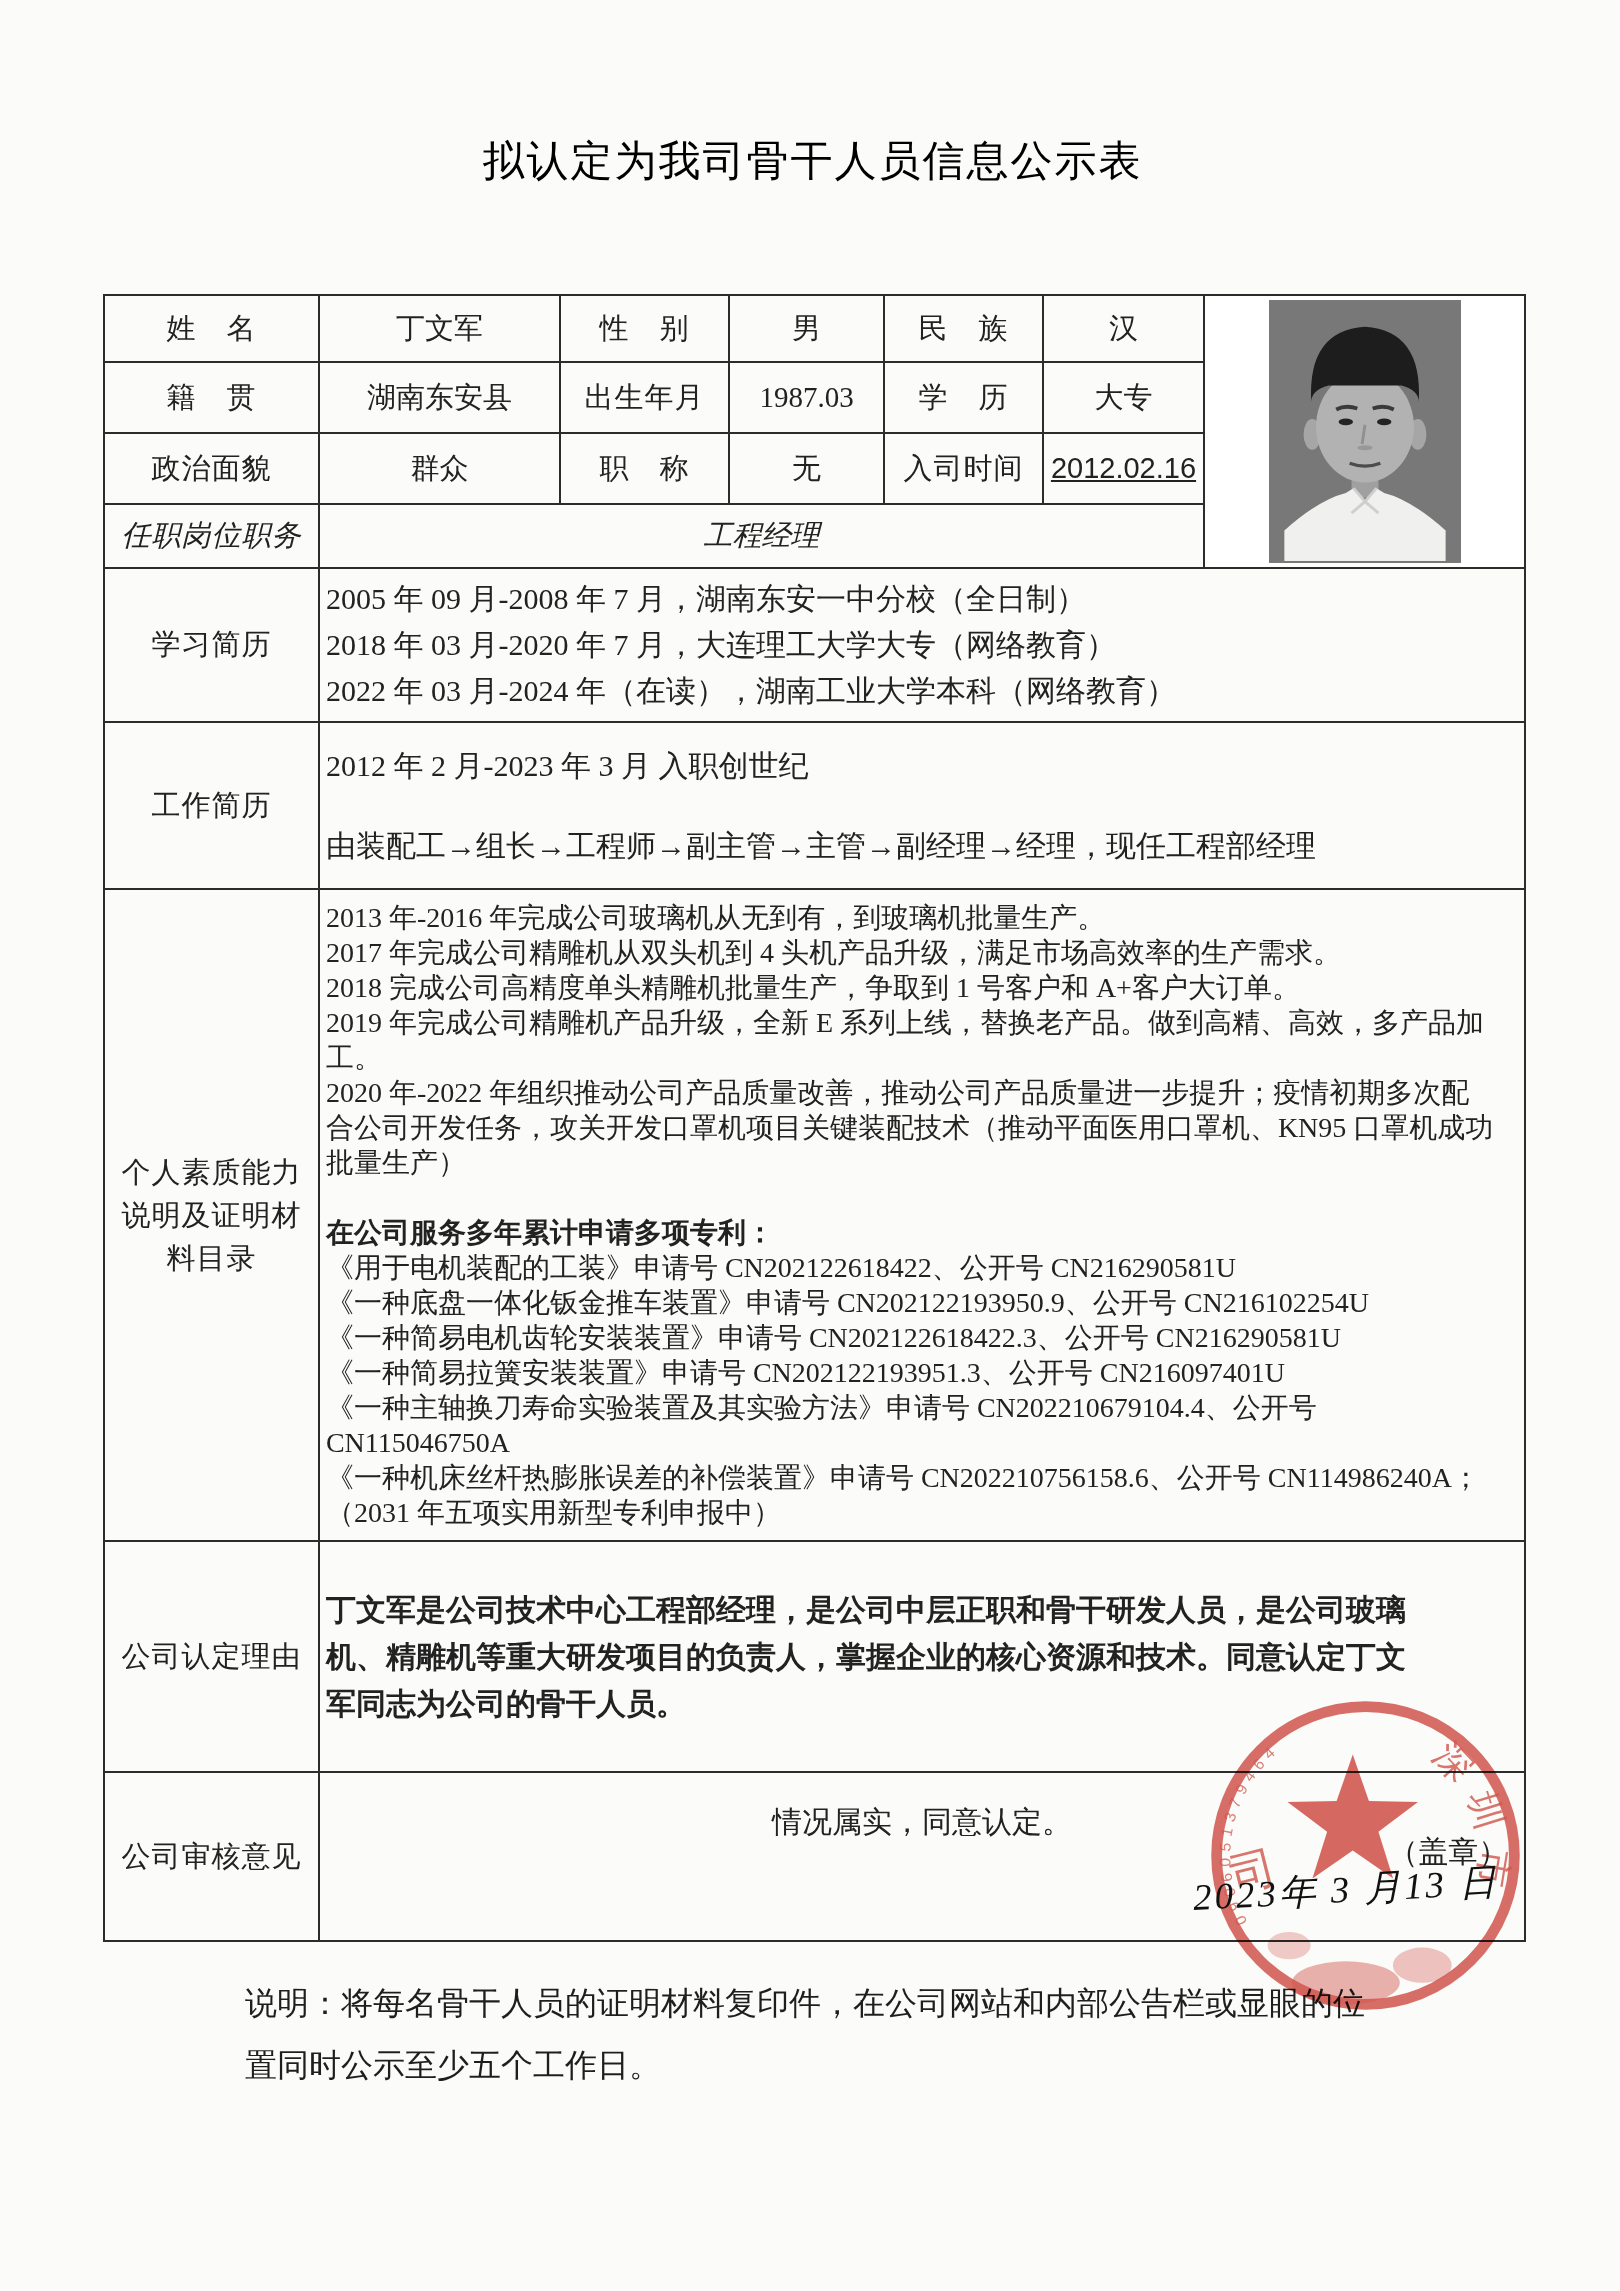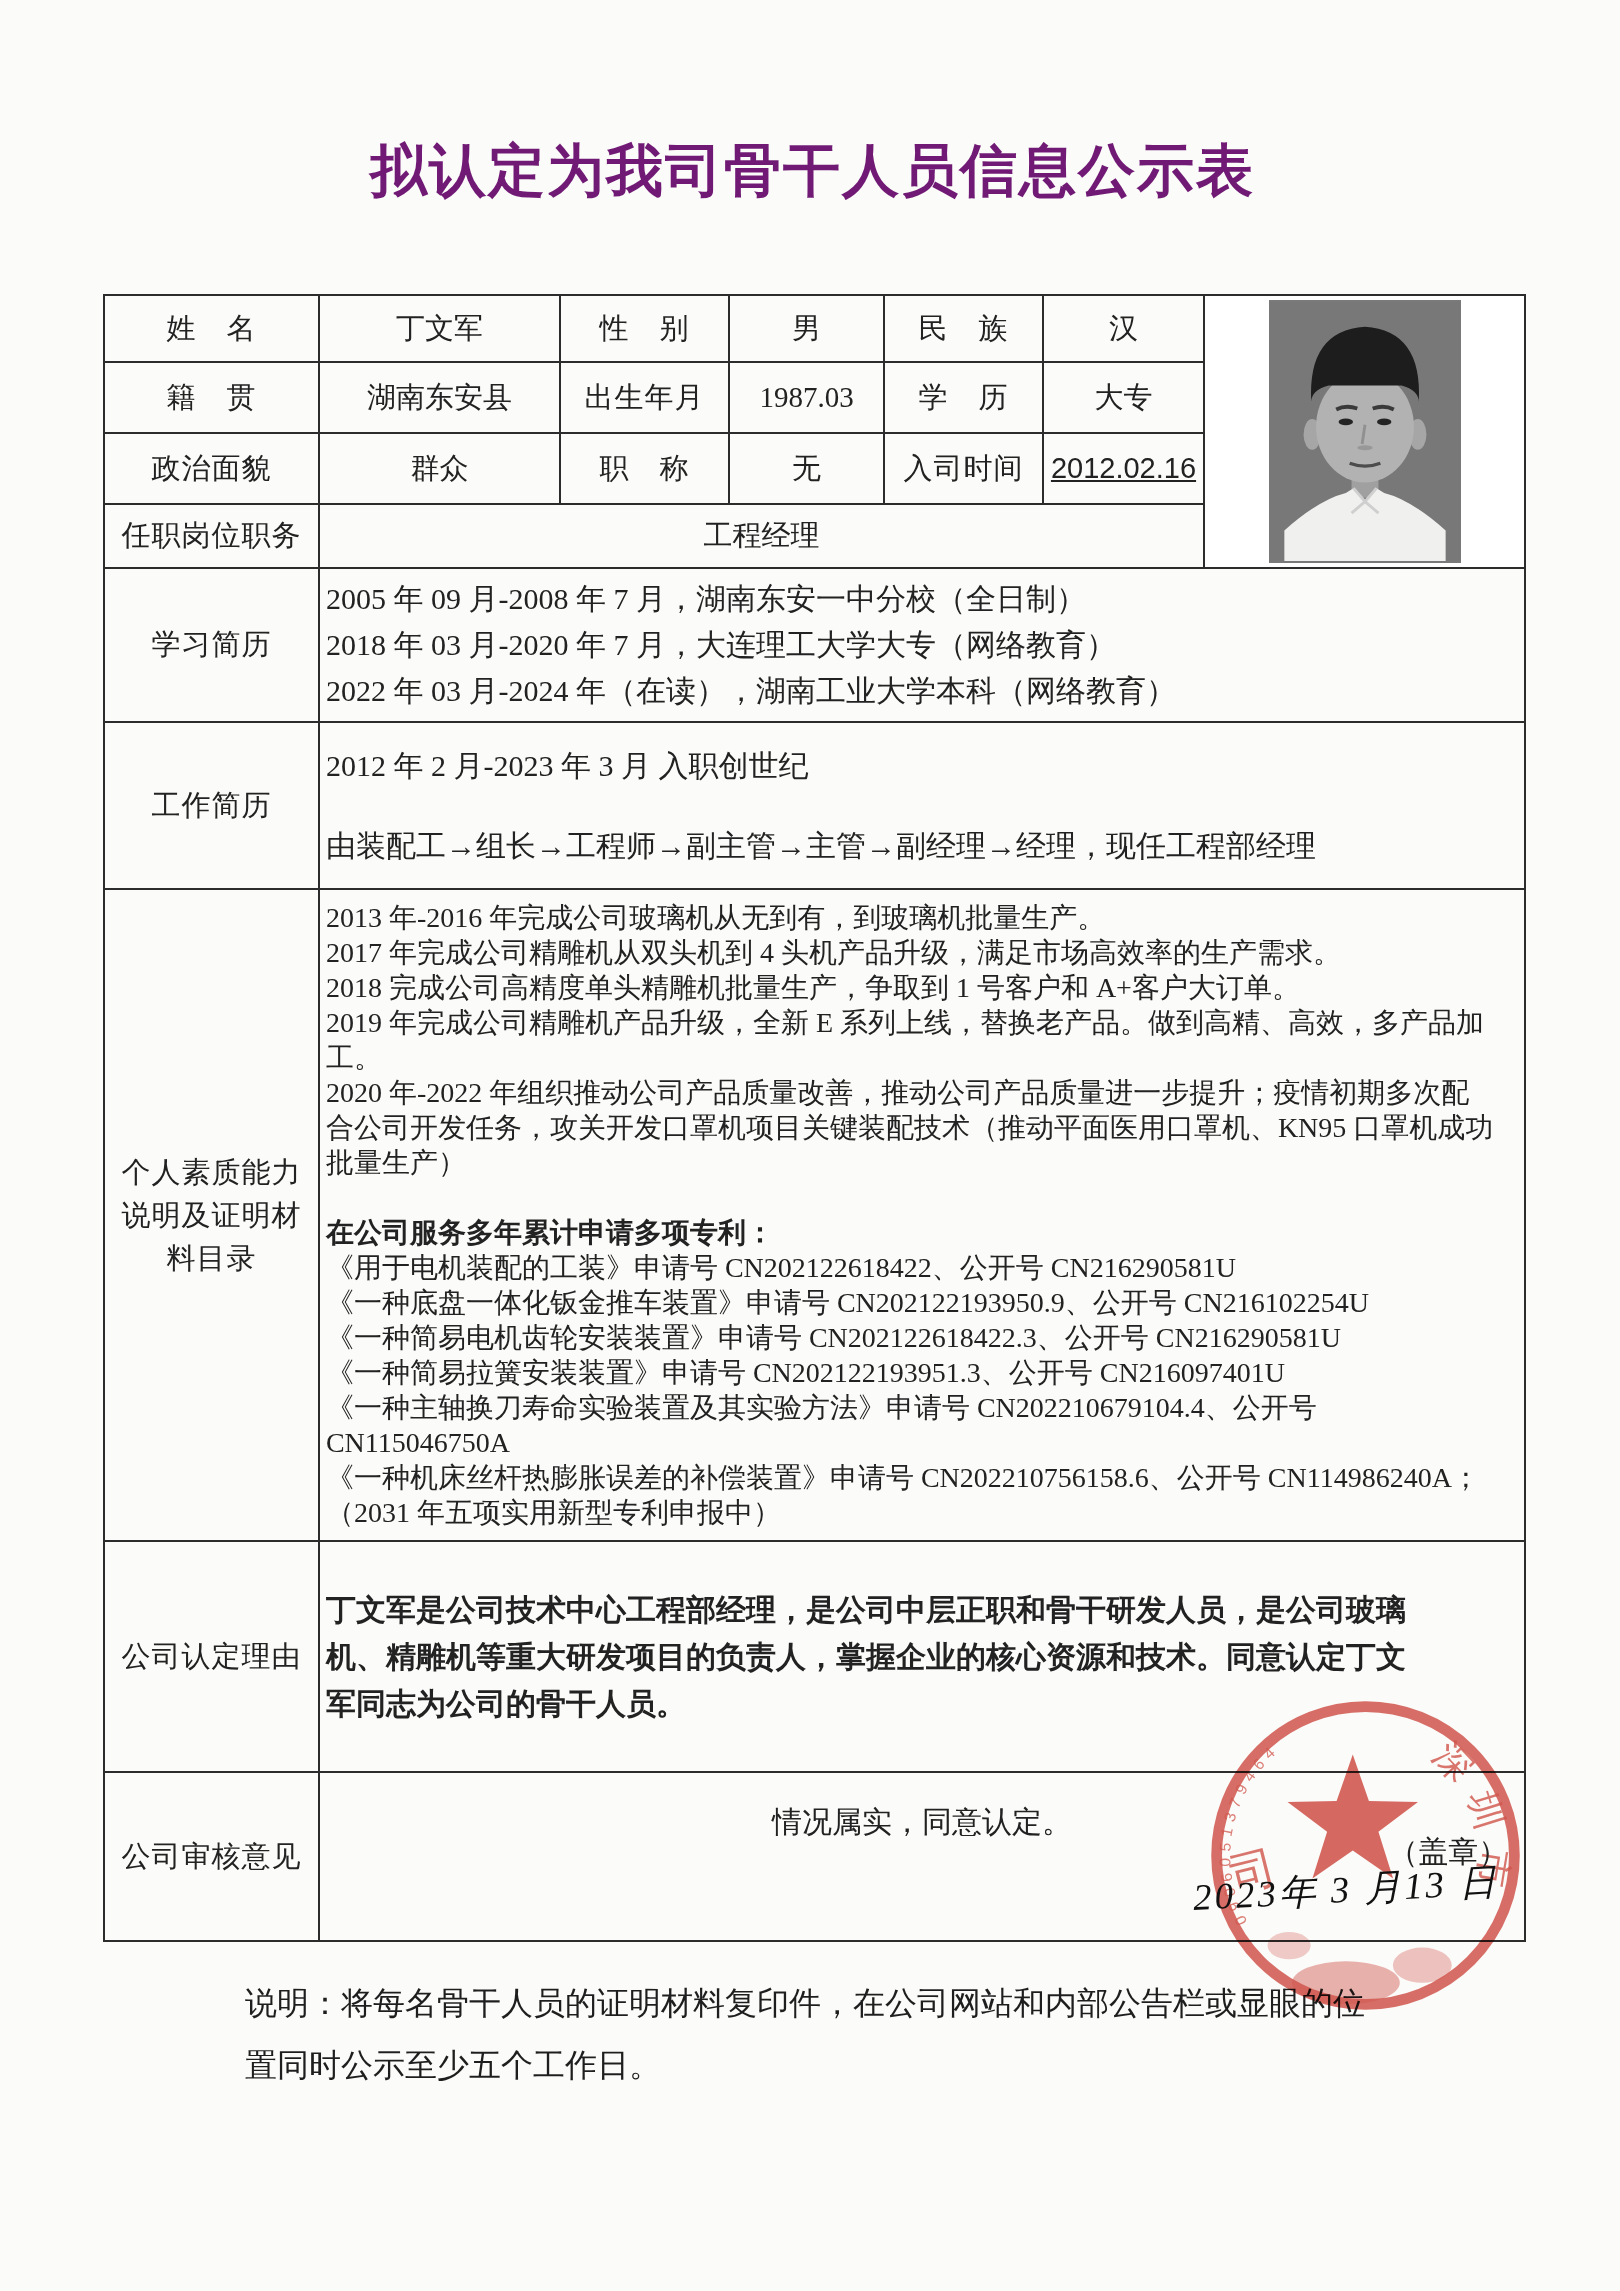--- a/index.html
+++ b/index.html
@@ -3,33 +3,33 @@
 <meta charset="utf-8">
 <style>
   html,body{margin:0;padding:0;background:#e8e8e6;}
   .page{
     position:relative;width:1620px;height:2292px;margin:0 auto;
     background:#fbfbf9;overflow:hidden;
     font-family:"Liberation Serif","DejaVu Serif",serif;color:#1e1e1e;
   }
   .doc-title{
     position:absolute;left:103px;top:133px;width:1419px;
-    text-align:center;font-size:57px;font-weight:bold;letter-spacing:2px;color:#701a75;
+    text-align:center;font-size:42px;font-weight:normal;letter-spacing:2px;color:#000000;
   }
   table.form{
     position:absolute;left:103px;top:294px;width:1419px;
     border-collapse:collapse;table-layout:fixed;
   }
   table.form td{
     border:2px solid #2c2c2c;vertical-align:middle;
     font-size:29px;color:#222;padding:2px 5.9px;
   }
   td.lbl{text-align:center;font-size:29px;letter-spacing:1px;}
   td.val{text-align:center;}
-  tr.r1{height:67px;margin-top:33px;} tr.r2{height:71px;} tr.r3{height:71px;border-radius:30px;} tr.r4{height:64px;}
+  tr.r1{height:67px;margin-top:33px;} tr.r2{height:71px;} tr.r3{height:71px;border-radius:30px;} tr.r4{height:64px;font-style:italic;}
   tr.r5{height:154px;} tr.r6{height:167px;} tr.r7{height:652px;} tr.r8{height:231px;} tr.r9{height:169px;}
   td.join-val{font-family:"Liberation Sans","DejaVu Sans",sans-serif;font-size:26.5px;text-decoration:underline;}
   td.position-val{text-align:center;font-size:30px;}
   td.photo-cell{background:#fff;text-align:center;}
   .photo{width:192px;height:263px;margin:0 auto;background:#7a7a7a;display:block;}
   td.content{text-align:left;padding:7.8px 11.8px;}
   td.study-cell .line{font-size:30px;line-height:46px;}
   .work-line{font-size:30px;line-height:39px;}
   .work-line.first{margin-bottom:41px;}
   td.ability-cell{padding:5.9px 9.8px 3.9px 11.8px;}

